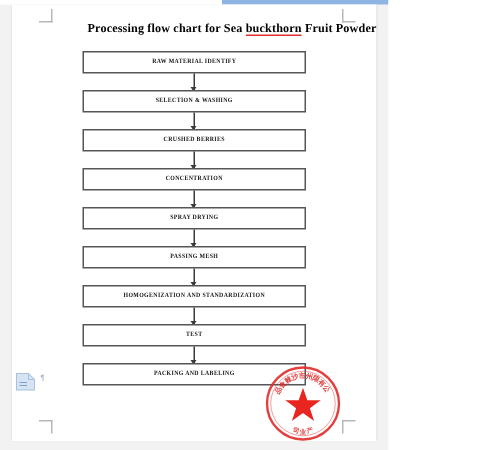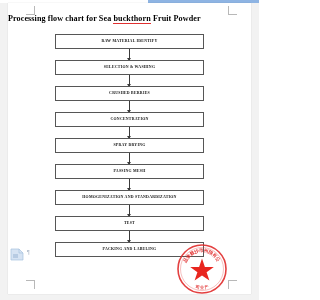--- a/index.html
+++ b/index.html
@@ -37,21 +37,21 @@
   .c-bl{left:18px;bottom:5px;}
   .c-bl i:nth-child(1){left:0;top:0;width:9px;height:1px;}
   .c-bl i:nth-child(2){left:8px;top:0;width:1px;height:9px;}
   .c-br{right:14px;bottom:5px;}
   .c-br i:nth-child(1){left:0;top:0;width:9px;height:1px;}
   .c-br i:nth-child(2){left:0;top:0;width:1px;height:9px;}
 
   
   #doc-title{
     position:absolute;left:0;right:0;top:11px;
-    text-align:left;
+    text-align:right;
     font-size:8.1px;
     font-weight:bold;
     color:#000000;
     letter-spacing:0.1px;
     white-space:nowrap;
   }
   #doc-title .misspell{
     border-bottom:1px solid #e03030;
     padding-bottom:0px;
   }

